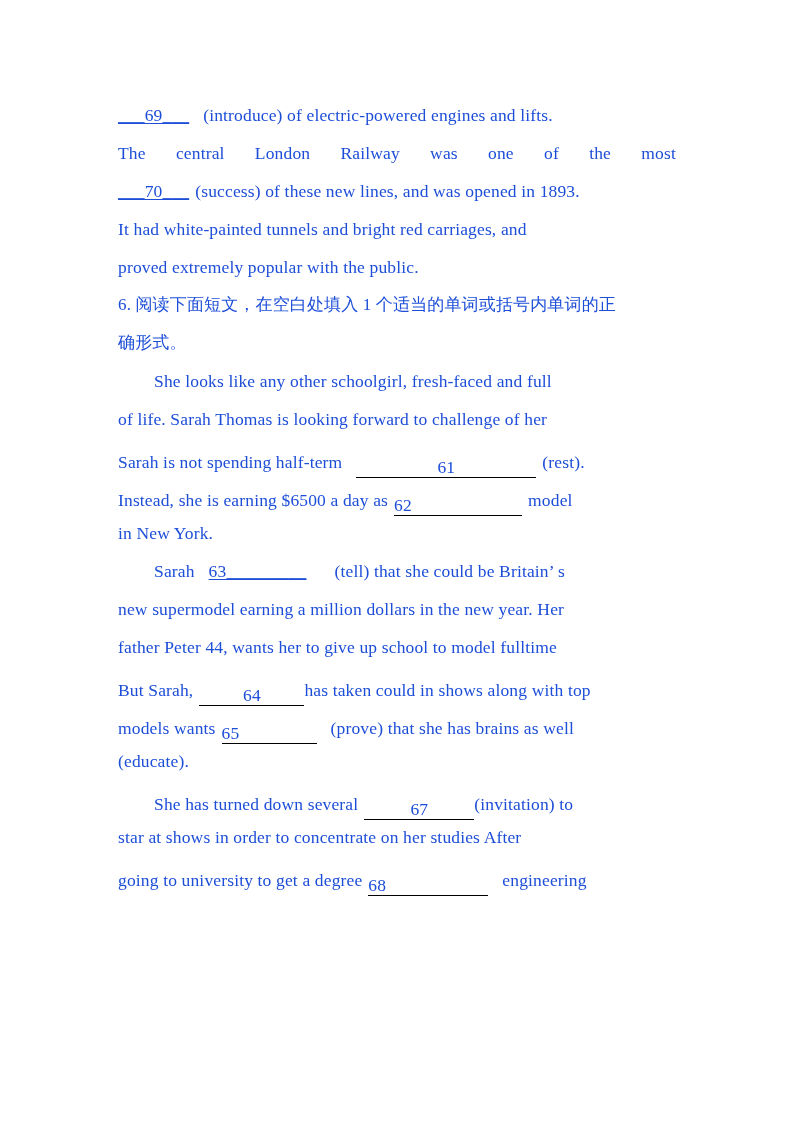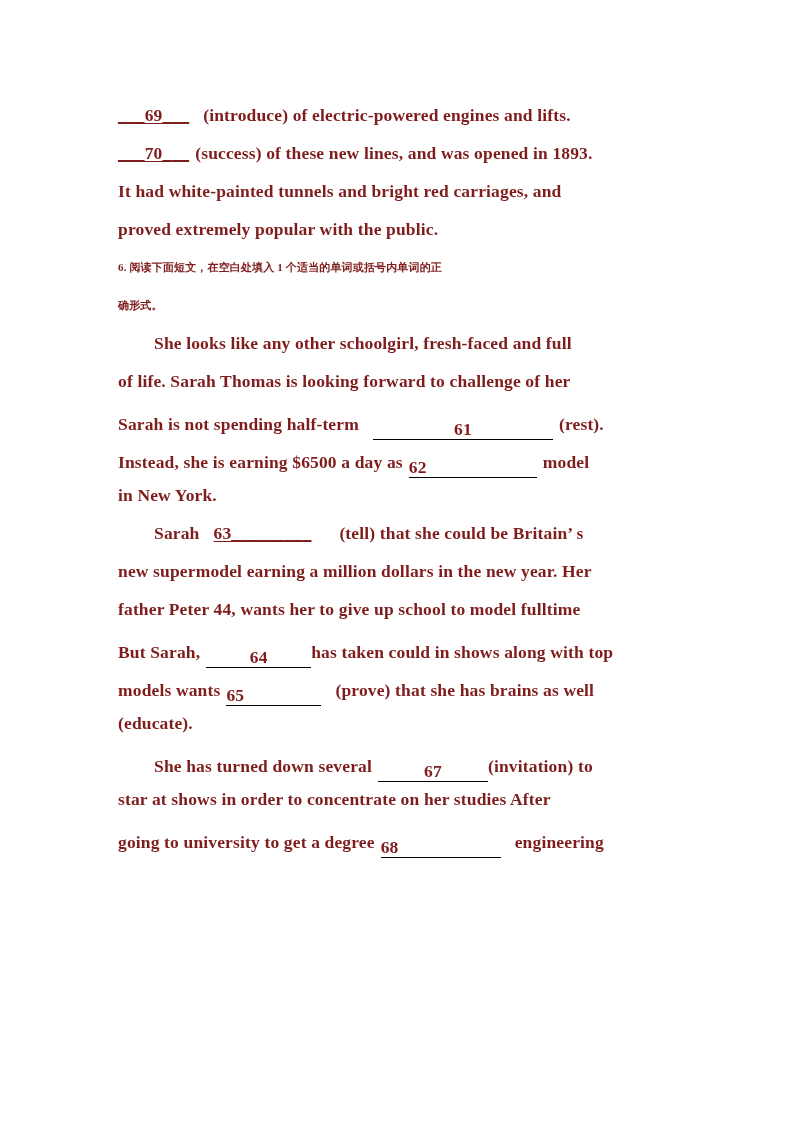--- a/index.html
+++ b/index.html
@@ -23,37 +23,36 @@
   .text-block {
     position: absolute;
     left: 118px;
     top: 96px;
     width: 558px;
   }
   .line {
     font-size: 17.5px;
     line-height: 38px;
     height: 38px;
-    color: #7f1d1d;
+    color: #1d4ed8;
     white-space: nowrap;
     letter-spacing: 0.15px;
-    font-weight: bold;
   }
   
   .line.justify {
     display: flex;
     justify-content: space-between;
     white-space: nowrap;
   }
   .indent {
     display: inline-block;
     width: 36px;
   }
   .cn {
-    font-size: 11px;
+    font-size: 17px;
     line-height: 38px;
     height: 38px;
   }
   
   .blank-us {
     text-decoration: underline;
     text-underline-offset: 2px;
   }
   
   .blank-rule {
@@ -81,20 +80,31 @@
 </head>
 <body>
 
 <div class="page">
   <div class="text-block">
 
     <div class="line">
       <span class="blank-us">___69___</span><span class="sp-md"></span><span>(introduce) of electric-powered engines and lifts.</span>
     </div>
 
+    <div class="line justify">
+      <span>The</span>
+      <span>central</span>
+      <span>London</span>
+      <span>Railway</span>
+      <span>was</span>
+      <span>one</span>
+      <span>of</span>
+      <span>the</span>
+      <span>most</span>
+    </div>
 
     <div class="line">
       <span class="blank-us">___70___</span><span class="sp-sm"></span><span>(success) of these new lines, and was opened in 1893.</span>
     </div>
 
     <div class="line">
       <span>It had white-painted tunnels and bright red carriages, and</span>
     </div>
 
     <div class="line">

